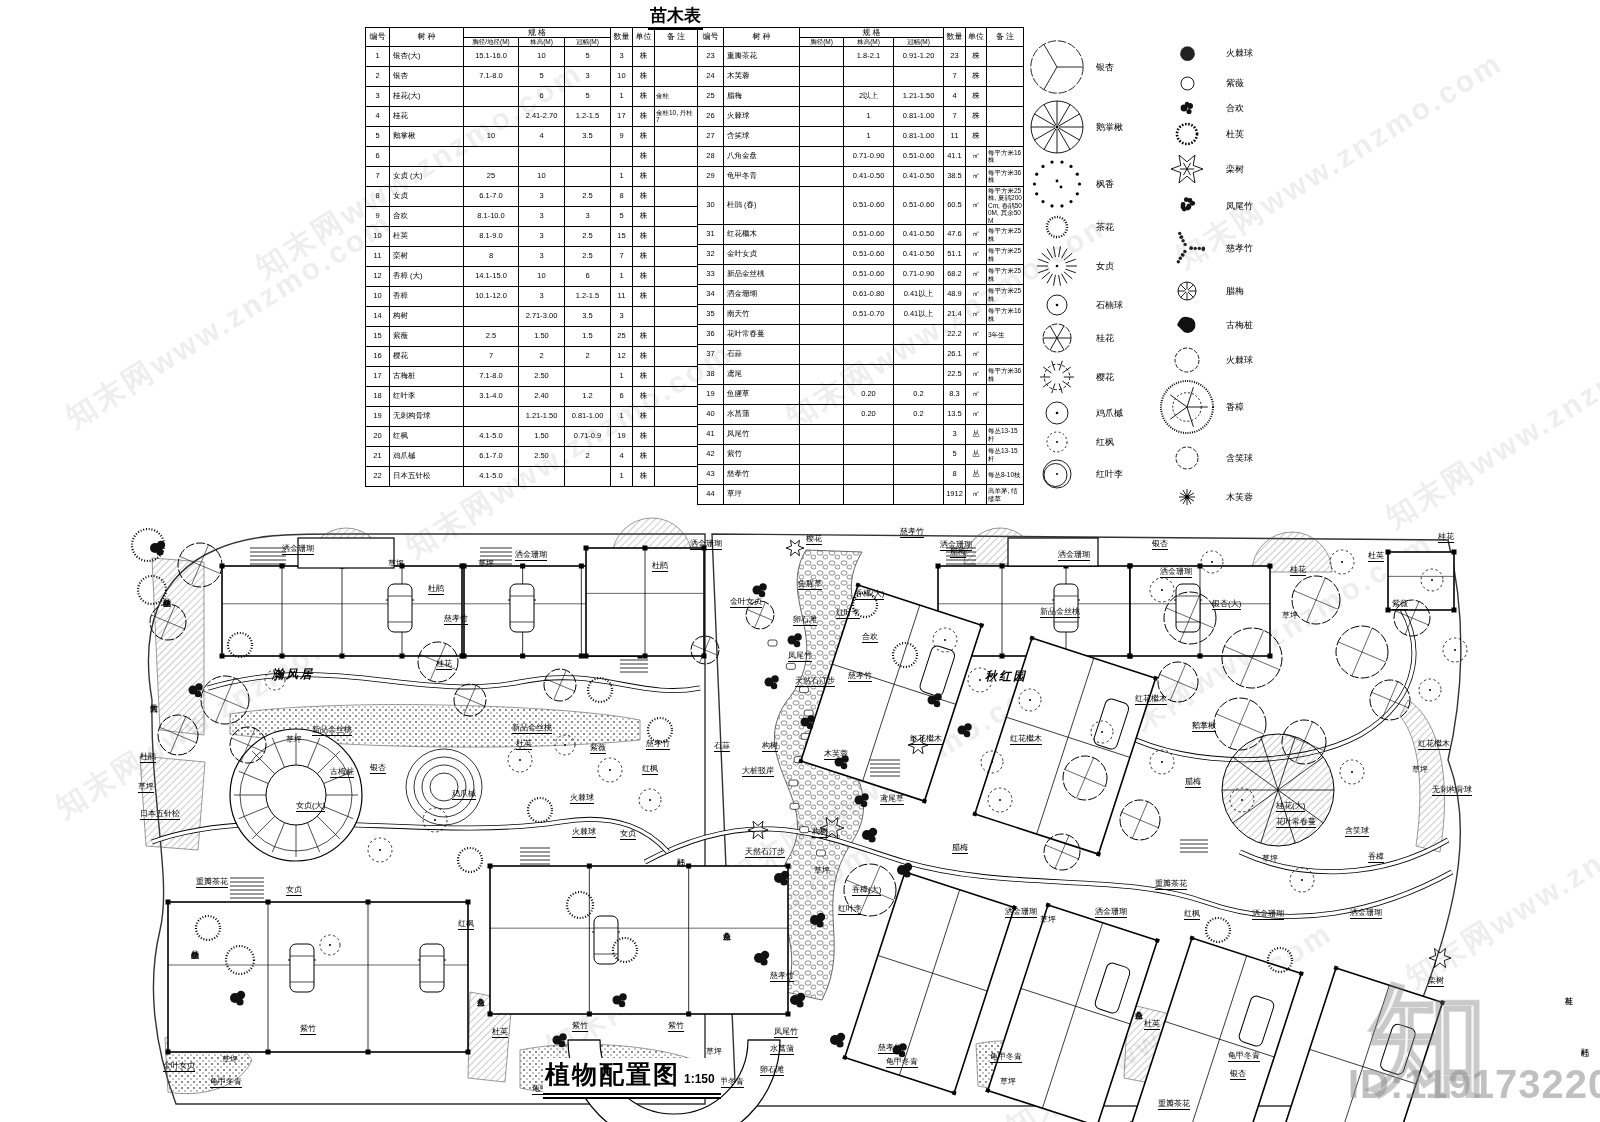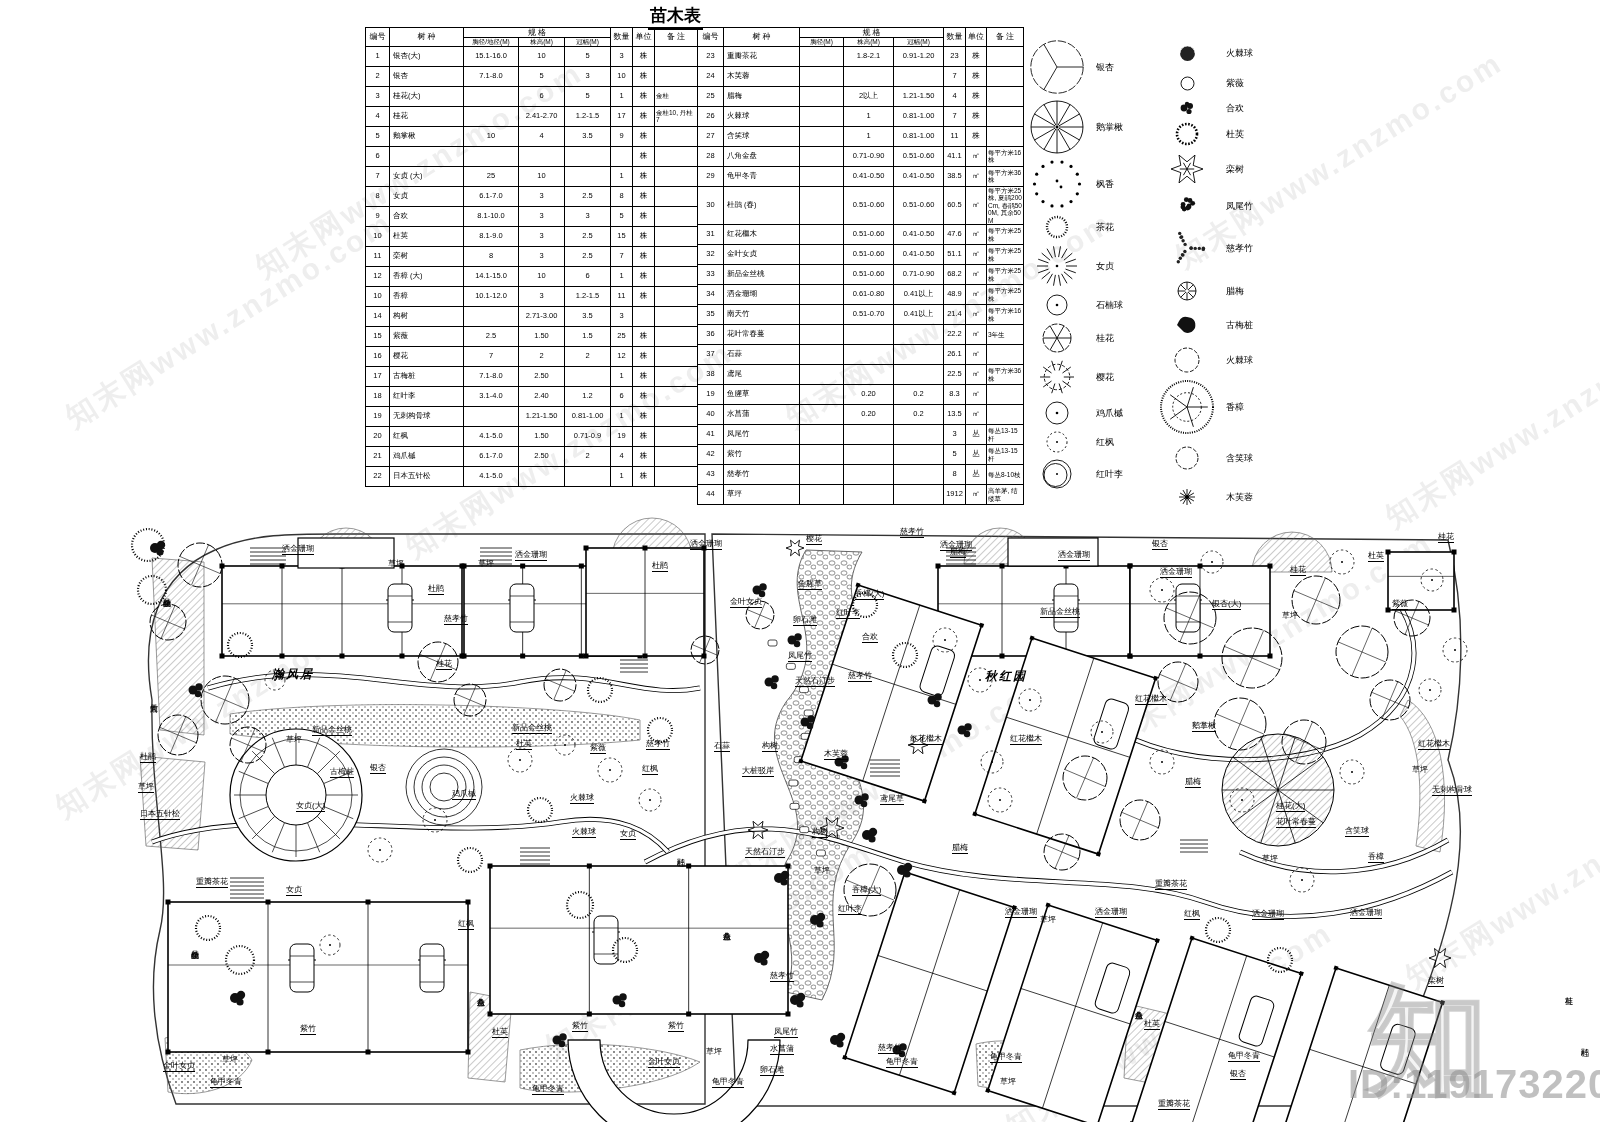--- a/index.html
+++ b/index.html
@@ -1581,16 +1581,19 @@
       <div class="pl" style="left: 1212px; top: 600px;">银杏(大)</div>
       <div class="pl plain" style="left: 1282px; top: 612px;">草坪</div>
       <div class="pl" style="left: 1192px; top: 722px;">鹅掌楸</div>
       <div class="pl" style="left: 1135px; top: 695px;">红花檵木</div>
       <div class="pl" style="left: 1185px; top: 778px;">腊梅</div>
       <div class="pl" style="left: 1418px; top: 740px;">红花檵木</div>
       <div class="pl plain" style="left: 1412px; top: 766px;">草坪</div>
       <div class="pl" style="left: 1432px; top: 786px;">无刺构骨球</div>
     </div>
 
+  <div class="drawing-title">
+    <span class="t">植物配置图</span><span class="s">1:150</span>
+  </div>
 
   <div class="wm-logo">知末</div>
   <div class="wm-id">ID:1191732203</div>
 </div>
 
 </body></html>

